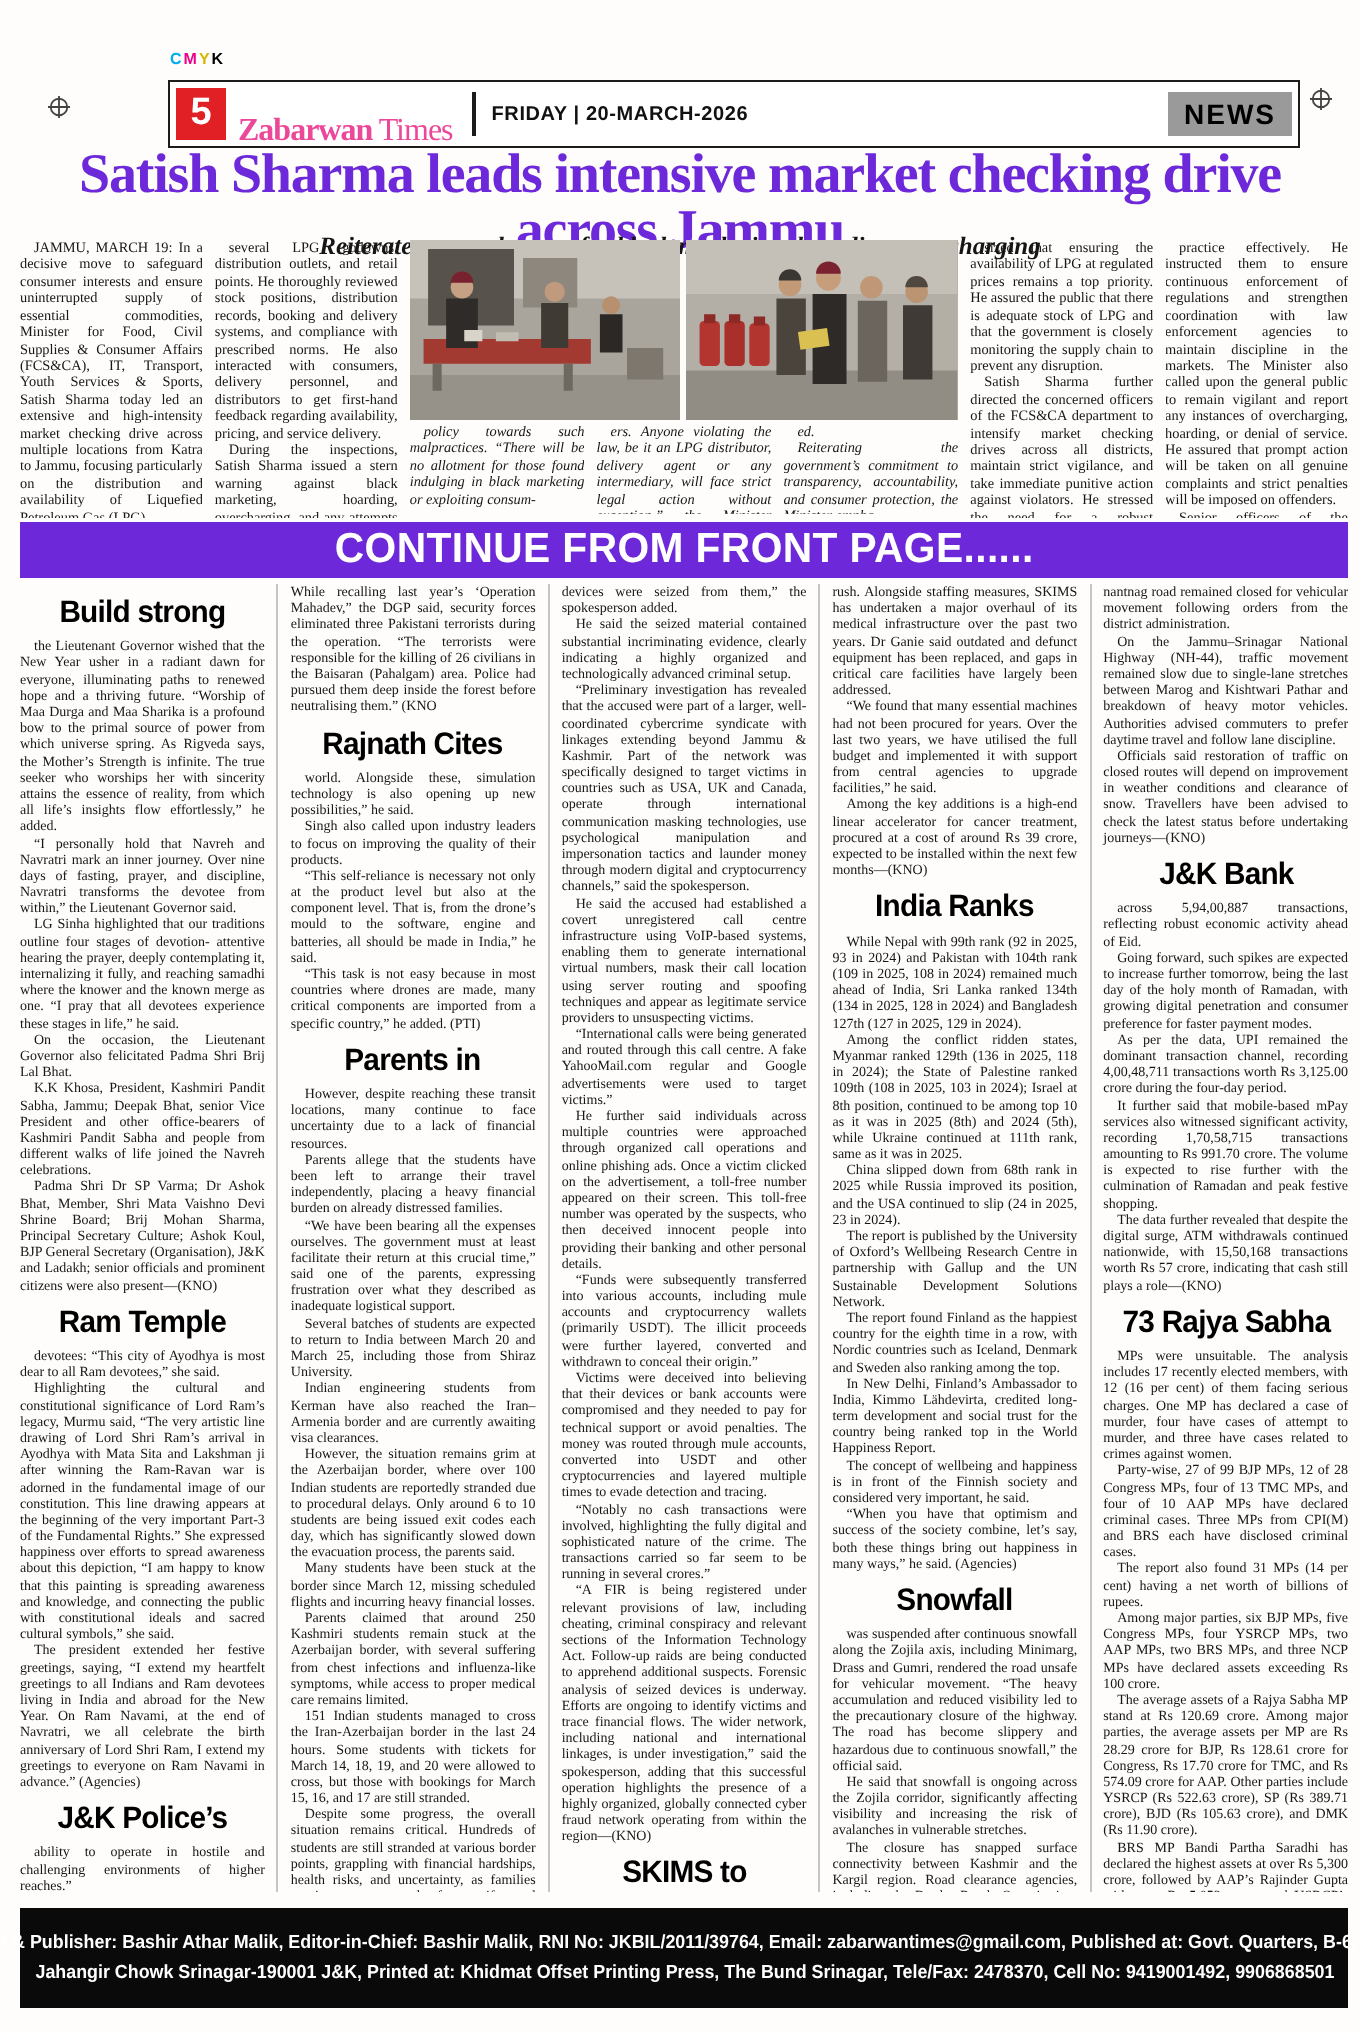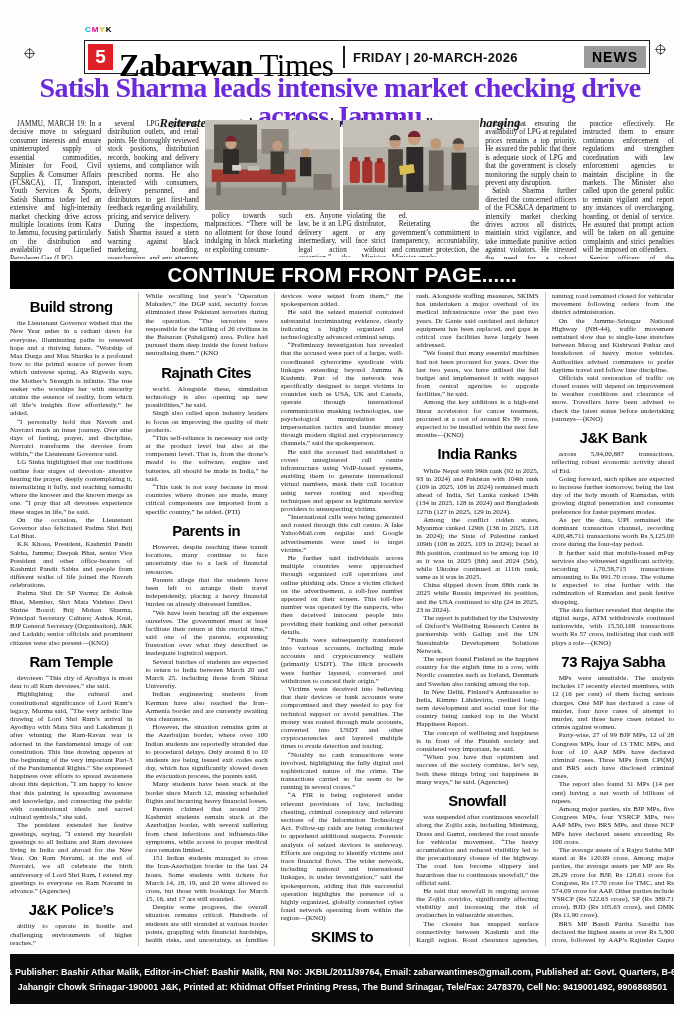--- a/index.html
+++ b/index.html
@@ -7,42 +7,42 @@
   .page{position:absolute;inset:0;background:#fefdfb;color:#181614;}
 
   
   .cmyk-strip{position:absolute;display:flex;gap:1px;font-family:"Liberation Sans",sans-serif;font-size:8px;font-weight:700;line-height:8px;}
   .cmyk-strip span{display:inline-block;}
   .regmark{position:absolute;width:11px;height:11px;}
 
   
   .masthead{position:absolute;left:84px;top:40px;width:564px;height:32px;border:1.5px solid #1c1c1c;display:flex;align-items:center;background:#fff;}
   .pagenum{width:25px;height:26px;background:#e02025;color:#fff;font-family:"Liberation Sans",sans-serif;font-weight:700;font-size:19px;display:flex;align-items:center;justify-content:center;margin-left:3px;}
-  .paper{margin-left:6px;font-size:31px;letter-spacing:-0.5px;white-space:nowrap;color:#000000;margin-top:17px;}
+  .paper{margin-left:6px;font-size:16px;letter-spacing:-0.5px;white-space:nowrap;color:#ec4899;margin-top:17px;}
   .paper b{font-weight:700;}
   .mast-div{width:1.5px;height:22px;background:#1c1c1c;margin:0 8px 0 10px;}
-  .dateline{font-family:"Liberation Sans",sans-serif;font-weight:700;font-size:13px;letter-spacing:.3px;color:#111;}
+  .dateline{font-family:"Liberation Sans",sans-serif;font-weight:700;font-size:10px;letter-spacing:.3px;color:#111;}
   .news-box{margin-left:auto;margin-right:3px;background:#9a9a9a;color:#000000;font-family:"Liberation Sans",sans-serif;font-weight:700;font-size:14px;letter-spacing:1px;padding:3px 8px;}
 
   
   .headline{position:absolute;left:10px;top:74px;width:660px;text-align:center;font-size:28px;font-weight:700;letter-spacing:-0.6px;color:#6d28d9;margin:0;line-height:1.0;}
   .subhead{position:absolute;left:10px;top:116px;width:660px;text-align:center;font-style:italic;font-weight:700;font-size:12.5px;color:#151515;margin:0;}
   .lead{position:absolute;left:10px;top:120px;width:664px;height:139px;display:flex;gap:6px;}
   .ncol{flex:1;overflow:hidden;height:100%;}
   .midcol{flex:3;display:flex;flex-direction:column;gap:2px;}
   .photos{display:flex;gap:3px;height:90px;}
   .photos svg{flex:1;height:90px;display:block;background:#b9b4ac;}
   .under{display:flex;gap:6px;height:45px;}
-  .under .ncol{height:45px;}
+  .under .ncol{height:45px;font-style:italic;}
 
   .bp{margin:0;text-indent:7px;font-size:7px;line-height:1.17;text-align:justify;color:#181614;}
   .lead .bp{font-size:7.2px;}
 
   
-  .banner{position:absolute;left:10px;top:261px;width:664px;height:28px;background:#000000;color:#fff;display:flex;align-items:center;justify-content:center;font-family:"Liberation Sans",sans-serif;font-weight:700;font-size:21px;letter-spacing:.2px;}
+  .banner{position:absolute;left:10px;top:261px;width:664px;height:28px;background:#6d28d9;color:#fff;display:flex;align-items:center;justify-content:center;font-family:"Liberation Sans",sans-serif;font-weight:700;font-size:21px;letter-spacing:.2px;}
   .banner span{transform:scaleX(.97);white-space:nowrap;}
 
   
   .continue{position:absolute;left:10px;top:292px;width:664px;height:654px;display:flex;}
   .ccol{flex:1;overflow:hidden;padding:0 6px;border-left:1px solid #c7c5c0;}
   .ccol:first-child{border-left:none;padding-left:0;}
   .ccol:last-child{padding-right:0;}
   .chead{font-family:"Liberation Sans",sans-serif;font-weight:700;font-size:15.5px;line-height:1.05;text-align:center;letter-spacing:-0.4px;margin:7px 0 4px;color:#000;transform:scaleX(.96);}
   .ccol > .bp:first-child{text-indent:0;}
 

